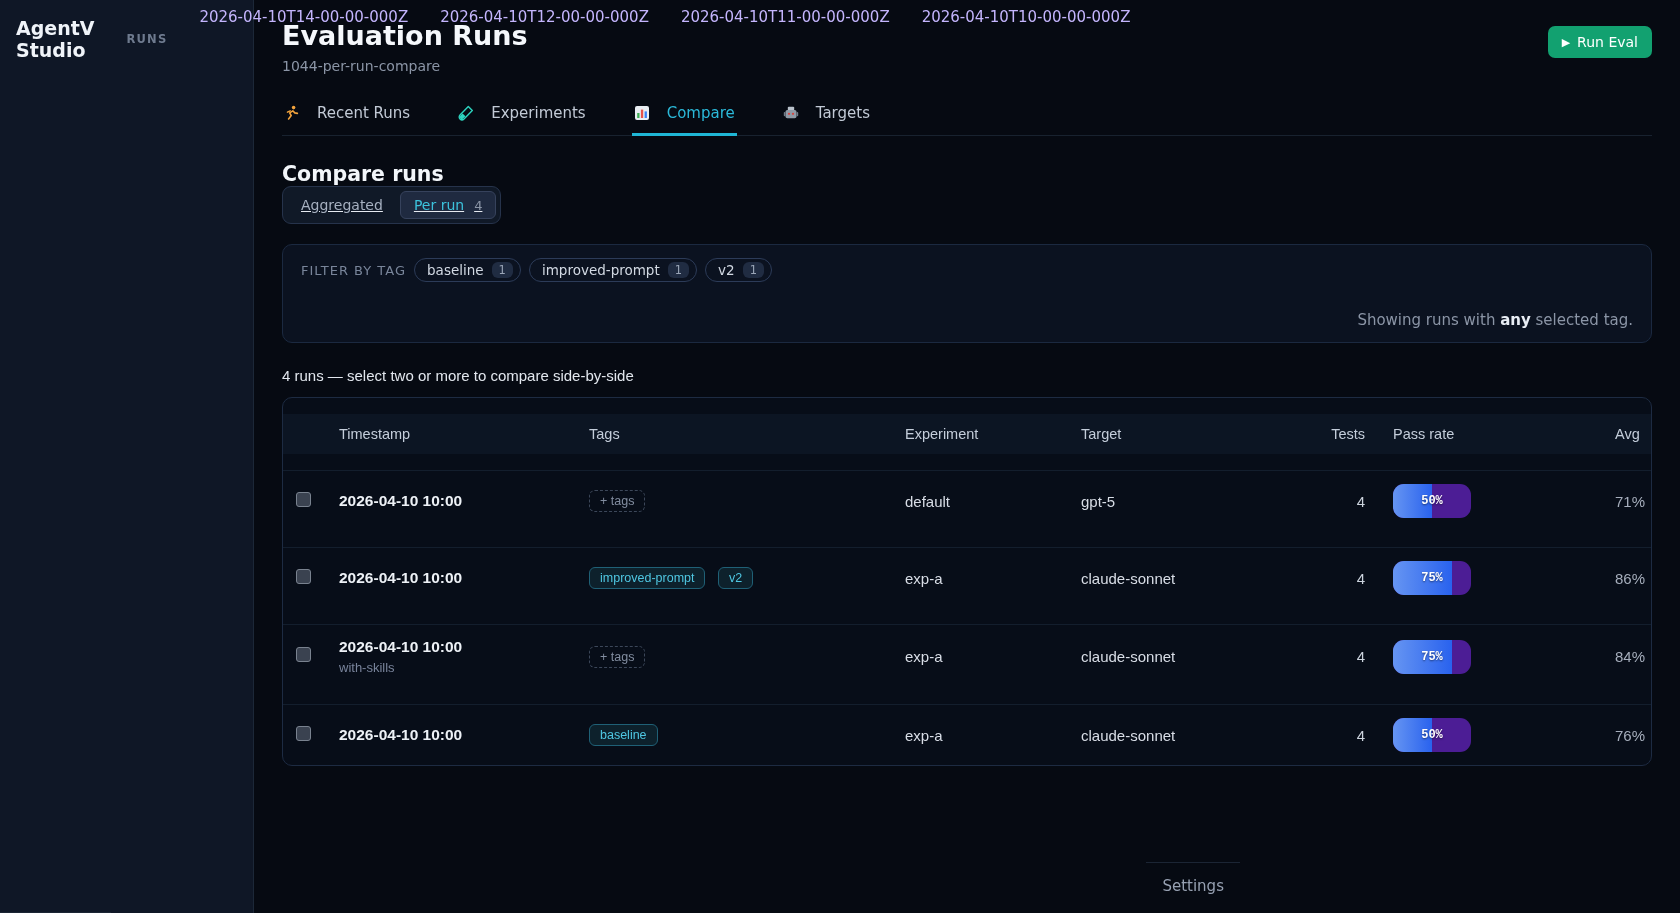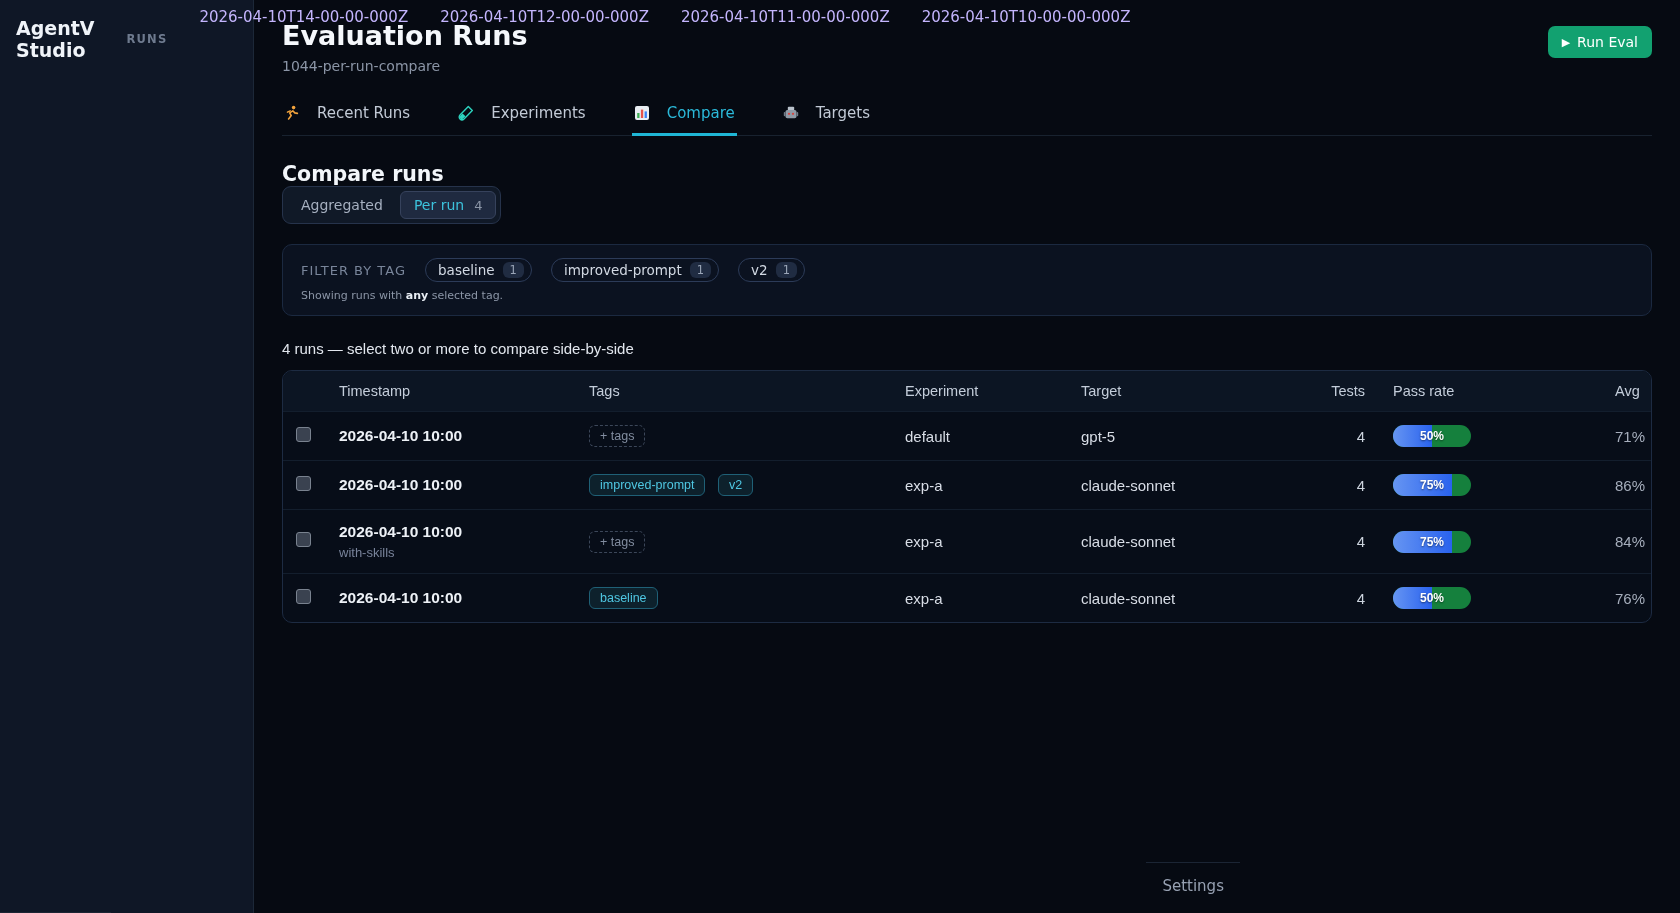--- a/index.html
+++ b/index.html
@@ -38,57 +38,57 @@
   .tabs { margin-top:22px; display:flex; gap:44px; border-bottom:1px solid #18222f; }
   .tab { display:flex; align-items:center; gap:17px; padding:8px 2px 11px; font-size:15px; color:#c2cad6;
          border-bottom:3px solid transparent; margin-bottom:-1px; cursor:pointer; }
   .tab.active { color:#2bb9d9; border-bottom-color:#1fb6d5; }
   .tab svg { width:16px; height:16px; }
   
   .compare-head { margin-top:26px; display:flex; justify-content:space-between; align-items:flex-start;flex-direction:column; }
   .compare-title { font-size:20.5px; font-weight:bold; color:#f2f6fa; }
   .compare-desc { margin-top:8px; font-size:15px; color:#9aa5b5; }
   .view-toggle { display:flex; align-items:center; gap:3px; background:#101927; border:1px solid #26334b;
-                 border-radius:9px; padding:4px; font-size:14px; }
+                 border-radius:9px; padding:4px; font-size:14px;text-decoration:underline; }
   .toggle-opt { padding:5px 13px; color:#a6b0c0; border-radius:6px; border:1px solid transparent; cursor:pointer;
                 display:flex; align-items:center; }
   .toggle-opt.active { background:#1f2a40; border-color:#36425c; color:#3cc2dc; }
   .toggle-count { margin-left:10px; color:#8b95a6; font-size:13px; }
   
   .filter-card { margin-top:20px; border:1px solid #1b2940; background:#0b1220; border-radius:10px; padding:13px 18px 13px; }
-  .filter-row { display:flex; align-items:center; gap:19px; }
+  .filter-row { display:flex; align-items:center; gap:8px; }
   .filter-label { font-size:13px; color:#79859a; letter-spacing:1px; }
   .filter-chip { display:inline-flex; align-items:center; gap:8px; border:1px solid #2c3b58; border-radius:999px;
                  padding:3px 7px 3px 12px; font-size:13.5px; color:#d2d9e3; background:transparent; cursor:pointer; }
   .chip-badge { background:#202c42; color:#9aa5b7; font-size:11.5px; padding:1px 7px; border-radius:6px; }
-  .filter-hint { margin-top:7px; font-size:11px; color:#8b95a6; }
+  .filter-hint { margin-top:29px; font-size:15px; color:#8b95a6;text-align:right; }
   .filter-hint .bold { color:#e8edf4; font-weight:600; }
   
   .runs-area { font-family:"Liberation Sans", sans-serif; }
   .runs-summary { margin-top:24px; font-size:15px; color:#e2e7ee; }
   .runs-table { margin-top:13px; border:1px solid #1d2b42; border-radius:10px; overflow:hidden; background:#070d18; }
-  .trow { display:grid; grid-template-columns:56px 250px 316px 176px 200px 84px 250px 1fr; align-items:center; }
+  .trow { display:grid; grid-template-columns:56px 250px 316px 176px 200px 84px 250px 1fr; align-items:center;margin-top:16px; }
   .thead { background:#0c1523; color:#c4cdda; font-size:14.5px; height:40px; }
   .tbody-row { border-top:1px solid #131e2d; padding:13px 0; min-height:48px; }
   .cell-check { padding-left:13px; }
   .checkbox { display:inline-block; width:15px; height:15px; background:#3a4250; border:1px solid #79828f;
               border-radius:3px; cursor:pointer; }
   .cell-tests { text-align:right; color:#cdd4de; font-size:15px; }
   .thead .cell-tests { color:#c4cdda; font-size:14.5px; }
   .cell-pass { padding-left:28px; }
   .cell-avg { text-align:right; padding-right:16px; color:#a6aebc; font-size:15px; }
   .thead .cell-avg { color:#c4cdda; font-size:14.5px; }
   .ts { font-weight:bold; font-size:15.5px; color:#edf1f6; }
   .ts-sub { margin-top:4px; font-size:13px; color:#78839a; font-weight:normal; }
   .tag-chip { display:inline-block; background:#0d212c; border:1px solid #1f6076; color:#4fc7e2;
               font-size:12.5px; padding:3px 10px; border-radius:6px; margin-right:8px; cursor:pointer; }
   .add-tags { display:inline-block; border:1px dashed #3c4759; color:#828da0; font-size:12.5px;
               padding:3px 10px; border-radius:6px; cursor:pointer; }
   .cell-text { font-size:15px; color:#d8dde6; }
-  .pass-pill { position:relative; width:78px; height:22px; border-radius:11px; background:#15803d; overflow:hidden; }
+  .pass-pill { position:relative; width:78px; height:34px; border-radius:11px; background:#4c1d95; overflow:hidden;font-family:Liberation Mono, monospace; }
   .pass-fill { position:absolute; top:0; bottom:0; left:0; background:linear-gradient(90deg,#6695f2,#2962ee); }
   .pass-label { position:absolute; inset:0; display:flex; align-items:center; justify-content:center;
                 font-size:12px; font-weight:bold; color:#ffffff; text-shadow:0 1px 2px rgba(0,0,0,.5); }
 </style>
 </head>
 <body>
 
 <aside class="sidebar">
   <div class="brand">AgentV Studio</div>
   <div class="side-section-label">RUNS</div>

